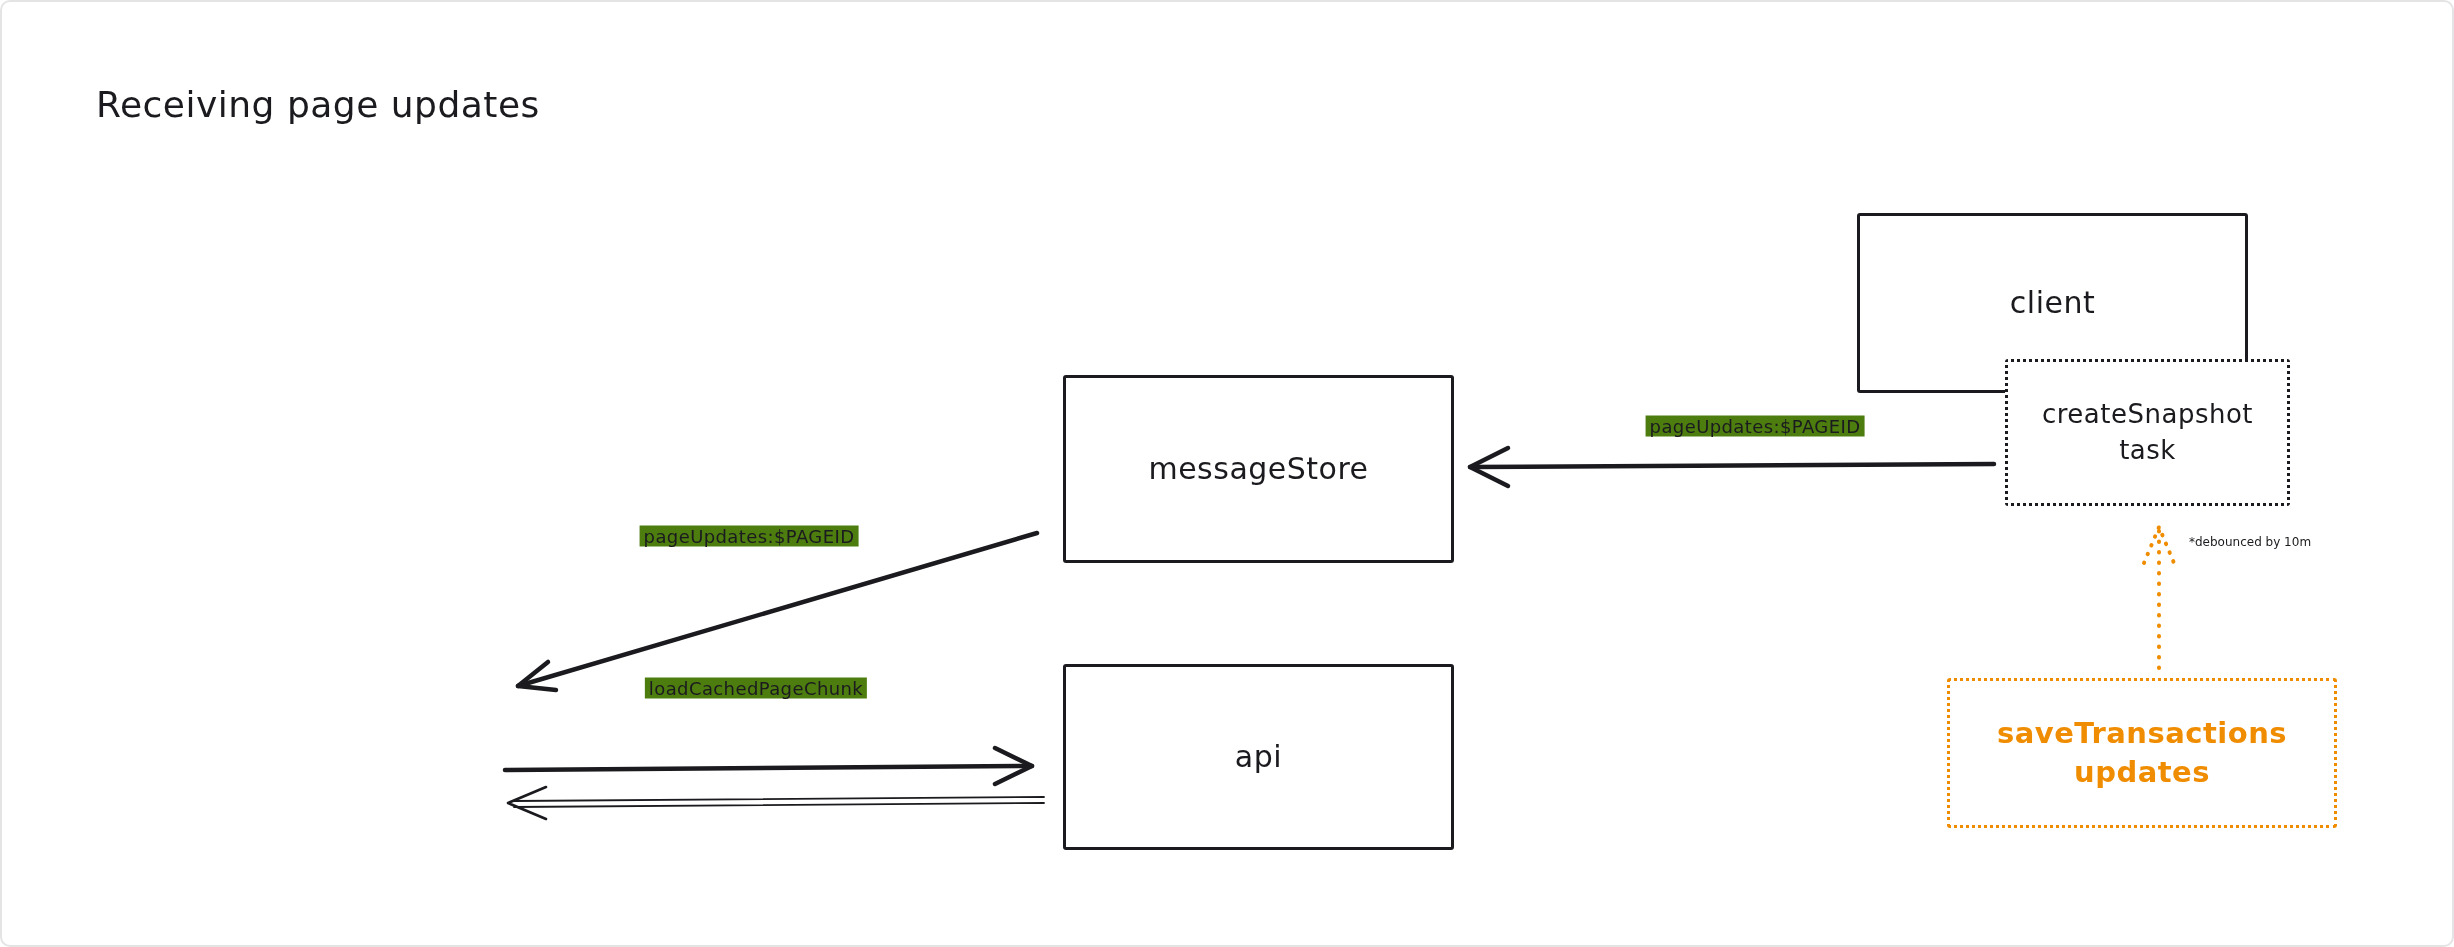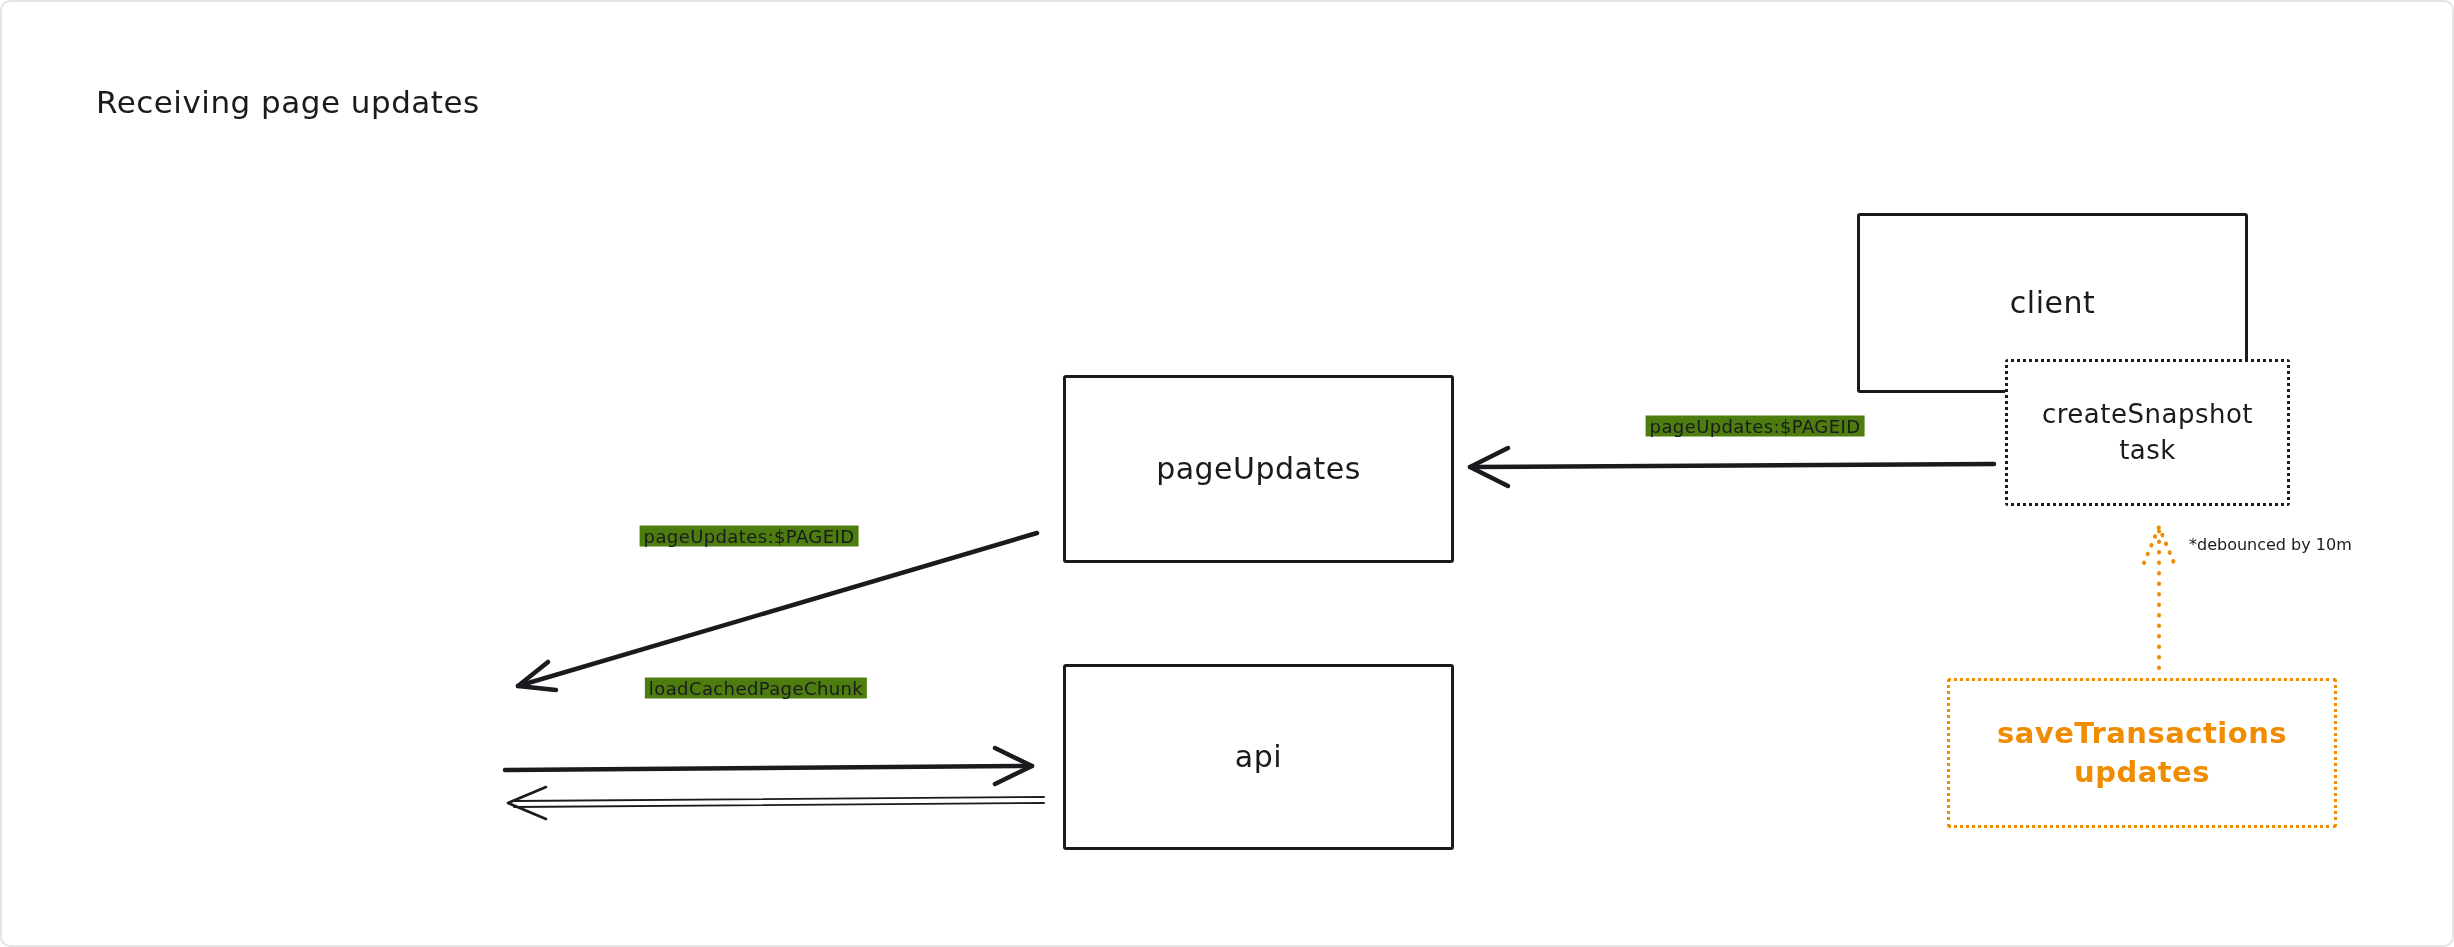--- a/index.html
+++ b/index.html
@@ -16,21 +16,21 @@
     box-sizing: border-box;
     background: #ffffff;
     border: 2px solid #e4e4e4;
     border-radius: 10px;
     overflow: hidden;
   }
   .title {
     position: absolute;
     left: 94px;
     top: 82px;
-    font-size: 31px;
+    font-size: 36px;
     font-weight: 500;
     letter-spacing: 0.5px;
   }
   .box {
     position: absolute;
     box-sizing: border-box;
     border: 3px solid var(--ink, #1b1b1f);
     border-radius: 3px;
     background: #ffffff;
     display: flex;
@@ -63,21 +63,21 @@
     padding: 0 4px;
     z-index: 3;
   }
   .edge-label--a { left: 1753px; top: 424px; }
   .edge-label--b { left:  747px; top: 534px; }
   .edge-label--c { left:  754px; top: 686px; }
   .note {
     position: absolute;
     left: 2187px;
     top: 533px;
-    font-size: 16px;
+    font-size: 12px;
     font-weight: 500;
     white-space: nowrap;
     z-index: 3;
   }
   svg.arrows {
     position: absolute;
     left: 0; top: 0;
     width: 2454px;
     height: 947px;
     pointer-events: none;
@@ -95,21 +95,21 @@
 
   <div class="box box--queue">
     <span>client</span>
   </div>
 
   <div class="box box--task">
     <span>createSnapshot task</span>
   </div>
 
   <div class="box box--messagestore">
-    <span>pageUpdates</span>
+    <span>messageStore</span>
   </div>
 
 
   <div class="box box--api">
     <span>api</span>
   </div>
 
   <div class="box box--savetx">
     <span>saveTransactions updates</span>
   </div>

